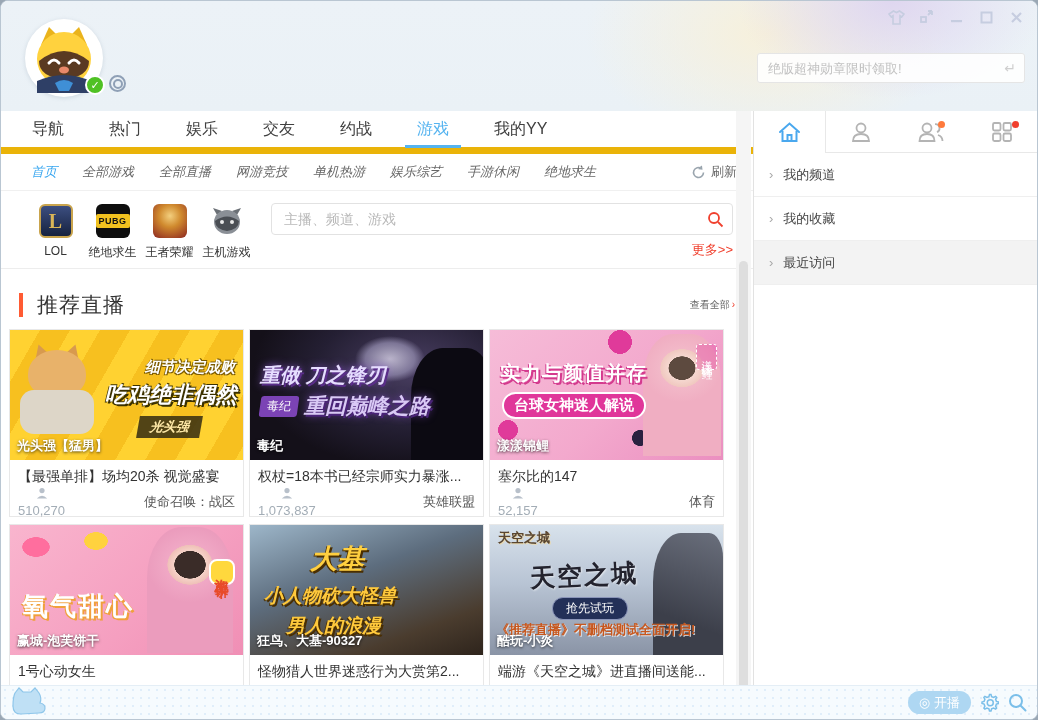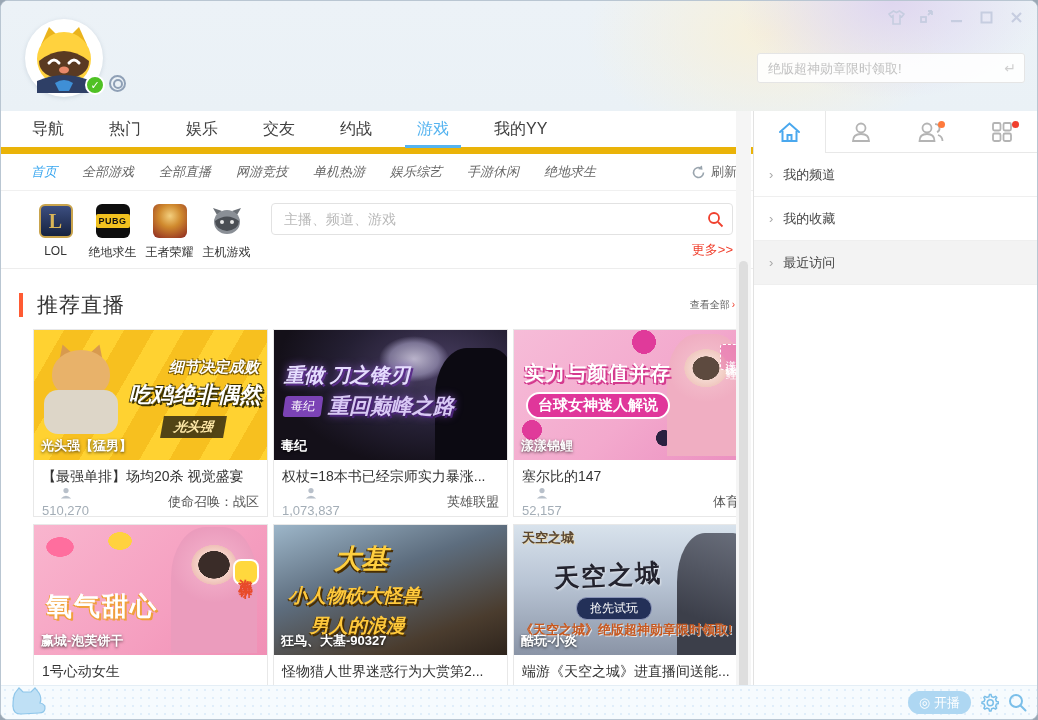--- a/index.html
+++ b/index.html
@@ -73,21 +73,21 @@
   .main-search input::placeholder { color:#b8b8b8; }
   .search-btn { width:34px; height:100%; display:flex; align-items:center; justify-content:center; cursor:pointer; }
   .more-link { position:absolute; right:20px; top:50px; font-size:13px; color:#f0402e; cursor:pointer; }
 
   .section-head { position:absolute; top:170px; left:0; right:0; height:48px; }
   .section-bar { position:absolute; left:18px; top:12px; width:4px; height:24px; background:#ff5b33; }
   .section-title { position:absolute; left:36px; top:10px; font-size:21px; color:#333; font-weight:500; letter-spacing:1px; }
   .view-all { position:absolute; right:18px; top:17px; font-size:10px; color:#666; cursor:pointer; }
   .view-all .chev { color:#f0402e; margin-left:2px; }
 
-  .grid { position:absolute; top:218px; left:32px; display:grid; grid-template-columns:repeat(3,235px); column-gap:5px; row-gap:7px; }
+  .grid { position:absolute; top:218px; left:8px; display:grid; grid-template-columns:repeat(3,235px); column-gap:5px; row-gap:7px; }
   .card { width:235px; height:188px; border:1px solid #e8e8e8; background:#fff; cursor:pointer; }
   .thumb { position:relative; width:233px; height:130px; overflow:hidden; }
   .streamer { position:absolute; left:7px; bottom:5px; font-size:13px; color:#fff; text-shadow:0 1px 3px rgba(0,0,0,.7); z-index:5;font-weight:bold; }
   .card-title { height:30px; line-height:32px; padding:0 8px; font-size:14px; color:#333; white-space:nowrap; overflow:hidden; }
   .card-meta { height:24px; display:flex; align-items:center; padding:0 8px; }
   .viewers { display:flex; align-items:center; gap:4px; font-size:13px; color:#a3adb6;flex-direction:column; }
   .category { margin-left:auto; font-size:13px; color:#555; }
 
   
   .thumb1 { background:repeating-linear-gradient(120deg,#ffd231 0 26px,#f7c01f 26px 52px); }
@@ -392,21 +392,21 @@
           </div>
           <div class="card-title">怪物猎人世界迷惑行为大赏第2...</div>
         </div>
 
         <div class="card">
           <div class="thumb thumb6">
             <div class="t6-fig"></div>
             <div class="t6-logo">天空之城</div>
             <div class="t6-l1">天空之城</div>
             <div class="t6-l2">抢先试玩</div>
-            <div class="t6-l3">《天空之城》绝版超神勋章限时领取!</div>
+            <div class="t6-l3">《推荐直播》不删档测试全面开启!</div>
             <div class="streamer">酷玩-小炎</div>
           </div>
           <div class="card-title">端游《天空之城》进直播间送能...</div>
         </div>
 
       </div>
 
       <div class="scrollbar">
         <div class="scroll-thumb"></div>
       </div>

